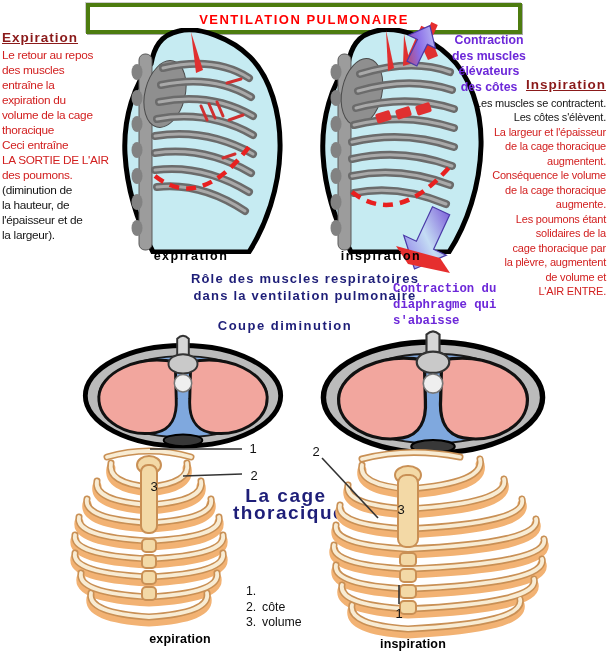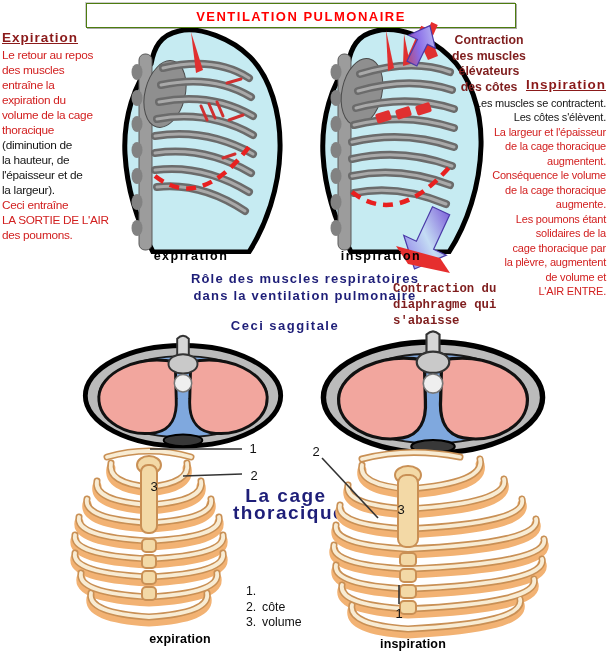--- a/index.html
+++ b/index.html
@@ -1,32 +1,32 @@
 <!DOCTYPE html>
 <html><head>
 <meta charset="utf-8">
 <style>
   html,body{margin:0;padding:0;background:#fff;}
   .canvas{position:relative;width:610px;height:657px;background:#fff;overflow:hidden;
           font-family:"Liberation Sans",sans-serif;}
   .abs{position:absolute;}
   .pre{white-space:pre;}
 
-  .title-box{left:86px;top:3px;width:428px;height:23px;border:1px solid #4d7c0f;
+  .title-box{left:86px;top:3px;width:428px;height:23px;border:4px solid #4d7c0f;
              box-shadow:1px 1px 0 #aaa, -1px -1px 0 #ccc;text-align:center;line-height:23px;}
   .title-text{color:#FF0000;font-weight:bold;font-size:13px;letter-spacing:1.5px;}
 
   .col-exp{left:2px;top:30px;width:120px;font-size:11.8px;letter-spacing:-0.3px;line-height:15px;}
   .col-insp{left:466px;top:78px;width:140px;font-size:11px;letter-spacing:-0.2px;line-height:14.5px;text-align:right;}
   .panel-heading{color:#8B1A1A;font-weight:bold;font-size:13.5px;letter-spacing:1px;
                  text-decoration:underline;margin-bottom:3px;}
   .t-black{color:#151515;}
   .t-red{color:#D22020;}
 
-  .blue-note{color:#7f1d1d;font-weight:bold;font-size:12.3px;line-height:15.5px;}
+  .blue-note{color:#6d28d9;font-weight:bold;font-size:12.3px;line-height:15.5px;}
   .note-elev{left:430px;top:33px;width:118px;text-align:center;}
   .note-diaph{left:393px;top:281px;width:112px;text-align:left;line-height:16px;font-family:Liberation Mono, monospace;}
 
   .navy{color:#1E1E78;font-weight:bold;}
   .cap-role{left:118px;top:271px;width:374px;text-align:center;font-size:13px;letter-spacing:1.2px;line-height:16.5px;}
   .cap-sagittal{left:200px;top:318px;width:170px;text-align:center;font-size:13px;letter-spacing:1.5px;}
   .cap-cage{left:233px;top:487px;width:106px;text-align:center;font-size:19px;letter-spacing:1.5px;line-height:17px;}
 
   .fig-label{color:#000;font-weight:bold;font-size:12.5px;letter-spacing:1.5px;text-align:center;}
   .lbl-top-exp{left:132px;top:249px;width:118px;}
@@ -50,27 +50,27 @@
   </div>
 
   <div class="abs col-exp">
     <div class="panel-heading">Expiration</div>
     <div class="pre t-red">Le retour au repos
 des muscles
 entraîne la
 expiration du
 volume de la cage
 thoracique</div>
+    <div class="pre t-red">Ceci entraîne
+LA SORTIE DE L'AIR
+des poumons.</div>
     <div class="pre t-black">(diminution de
 la hauteur, de
 l'épaisseur et de
 la largeur).</div>
-    <div class="pre t-red">Ceci entraîne
-LA SORTIE DE L'AIR
-des poumons.</div>
   </div>
 
   <div class="abs col-insp">
     <div class="panel-heading">Inspiration</div>
     <div class="pre t-black">Les muscles se contractent.
 Les côtes s'élèvent.</div>
     <div class="pre t-red">La largeur et l'épaisseur
 de la cage thoracique
 augmentent.</div>
     <div class="pre t-red">Conséquence le volume
@@ -201,21 +201,21 @@
 des côtes</div>
   <div class="abs pre blue-note note-diaph">Contraction du
 diaphragme qui
 s'abaisse</div>
 
   <div class="abs fig-label lbl-top-exp">expiration</div>
   <div class="abs fig-label lbl-top-insp">inspiration</div>
 
   <div class="abs pre navy cap-role">Rôle des muscles respiratoires
 dans la ventilation pulmonaire</div>
-  <div class="abs navy cap-sagittal">Ceci saggitale</div>
+  <div class="abs navy cap-sagittal">Coupe diminution</div>
 
   <svg class="abs" style="left:80px;top:331px;" width="206" height="118" viewBox="0 0 212 122">
     <g id="crossSym">
       <ellipse cx="106" cy="67" rx="101" ry="52" fill="#BBBBBB" stroke="#000" stroke-width="5"></ellipse>
       <ellipse cx="106" cy="68" rx="87" ry="42" fill="#7FA8DE" stroke="#1A1A1A" stroke-width="2"></ellipse>
       <path d="M98,32 C58,24 20,44 19,68 C18,94 50,110 78,105 C94,102 100,88 99,70 Z" fill="#F2A69E" stroke="#111" stroke-width="3"></path>
       <path d="M114,32 C154,24 192,44 193,68 C194,94 162,110 134,105 C118,102 112,88 113,70 Z" fill="#F2A69E" stroke="#111" stroke-width="3"></path>
       <ellipse cx="106" cy="113" rx="20" ry="6" fill="#383838" stroke="#000" stroke-width="2"></ellipse>
       <path d="M100,26 L100,8 Q106,2 112,8 L112,26 Z" fill="#D6D6D6" stroke="#333" stroke-width="2"></path>
       <ellipse cx="106" cy="34" rx="15" ry="10" fill="#C9C9C9" stroke="#333" stroke-width="2"></ellipse>

